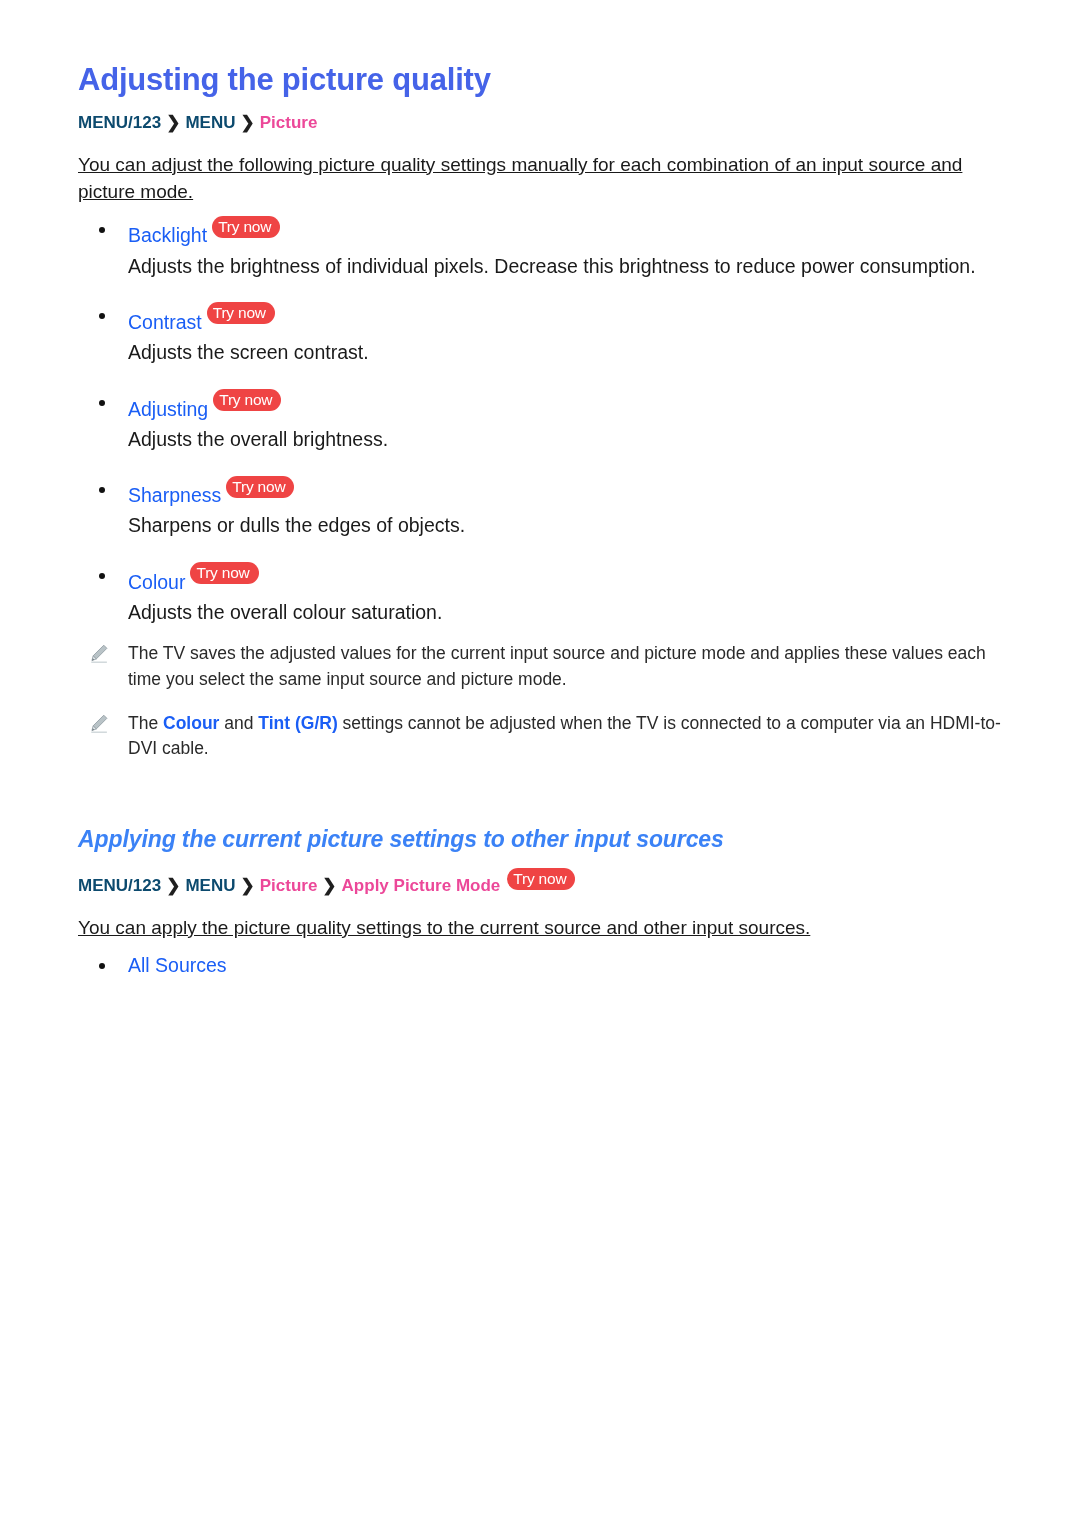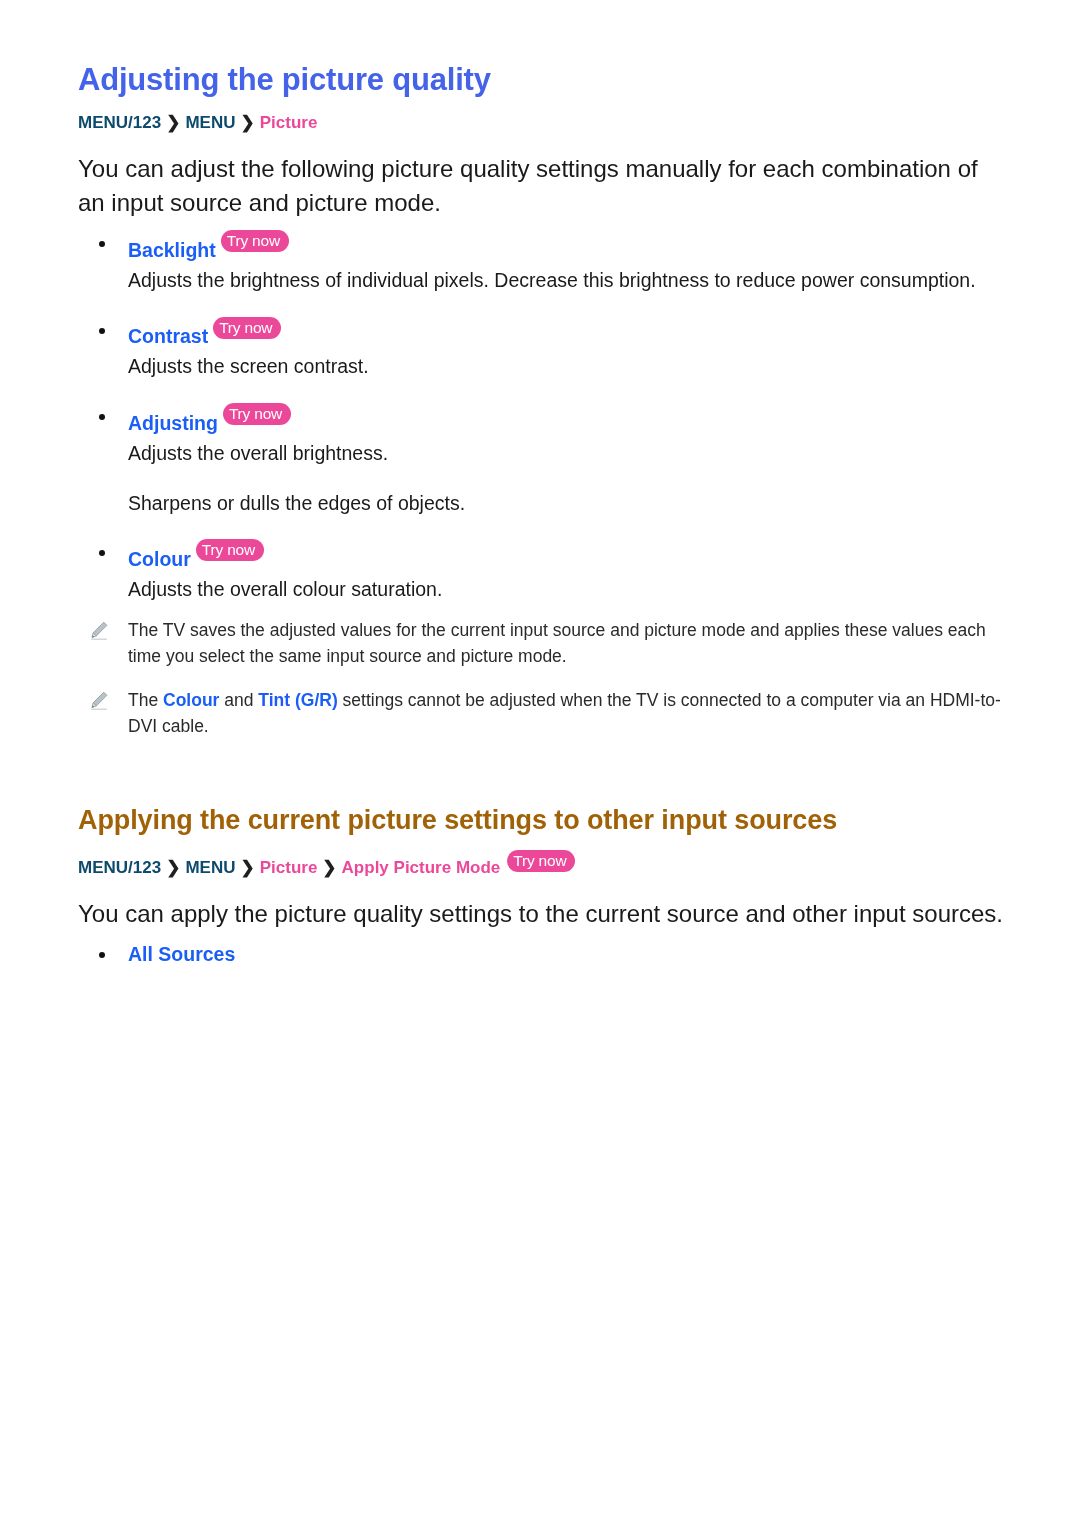--- a/index.html
+++ b/index.html
@@ -29,26 +29,27 @@
   h1.doc-title {
     font-size: 31px;
     font-weight: bold;
     color: #4563e8;
     margin: 0 0 14px 0;
     letter-spacing: -0.2px;
     line-height: 1.15;
   }
 
   h2.section-title {
-    font-size: 27px;
-    font-weight: bold;
-    color: #a16207;
+    font-size: 23px;
+    font-weight: bold;
+    color: #3b82f6;
     margin: 0 0 14px 0;
     letter-spacing: -0.1px;
     line-height: 1.2;
+    font-style: italic;
   }
 
   
   .breadcrumb {
     font-size: 17px;
     font-weight: bold;
     line-height: 1.3;
     margin: 0 0 18px 0;
     white-space: nowrap;
   }
@@ -56,26 +57,27 @@
   .crumb-link    { color: #ec4899; }
   .crumb-sep     {
     color: #1f1f1f;
     font-weight: bold;
     font-size: 17px;
     padding: 0 5px;
   }
 
   
   p.body {
-    font-size: 24px;
+    font-size: 19px;
     line-height: 1.42;
     color: #1a1a1a;
     margin: 0 0 10px 0;
     max-width: 935px;
     font-stretch: condensed;
+    text-decoration: underline;
   }
 
   
   ul.bullets {
     list-style: none;
     margin: 0;
     padding: 0;
   }
   li.bullet-item {
     margin: 0 0 4px 0;
@@ -94,38 +96,38 @@
     position: absolute;
     left: 21px;
     top: 11px;
     width: 6px;
     height: 6px;
     border-radius: 50%;
     background: #111111;
   }
   .bullet-label {
     font-size: 19.5px;
-    font-weight: bold;
+    font-weight: normal;
     color: #1a5ef5;
     vertical-align: middle;
     margin-top: 42px;
   }
   .bullet-desc {
     font-size: 19.5px;
     line-height: 1.42;
     color: #1a1a1a;
     margin: 0 0 22px 50px;
     max-width: 890px;
   }
   li.bullet-item:last-child .bullet-desc { margin-bottom: 14px; }
 
   
   .try-now {
     display: inline-block;
-    background: #ec4899;
+    background: #ef4444;
     color: #ffffff;
     font-size: 15.5px;
     font-weight: normal;
     line-height: 20px;
     height: 20px;
     border-radius: 11px;
     padding: 1px 9px 1px 6px;
     margin-left: 5px;
     vertical-align: 2px;
     overflow: hidden;
@@ -194,20 +196,23 @@
     </li>
 
     <li class="bullet-item">
       <div class="bullet-head">
         <span class="bullet-label">Adjusting</span><span class="try-now">Try now</span>
       </div>
       <div class="bullet-desc">Adjusts the overall brightness.</div>
     </li>
 
     <li class="bullet-item">
+      <div class="bullet-head">
+        <span class="bullet-label">Sharpness</span><span class="try-now">Try now</span>
+      </div>
       <div class="bullet-desc">Sharpens or dulls the edges of objects.</div>
     </li>
 
     <li class="bullet-item">
       <div class="bullet-head">
         <span class="bullet-label">Colour</span><span class="try-now">Try now</span>
       </div>
       <div class="bullet-desc">Adjusts the overall colour saturation.</div>
     </li>
 

